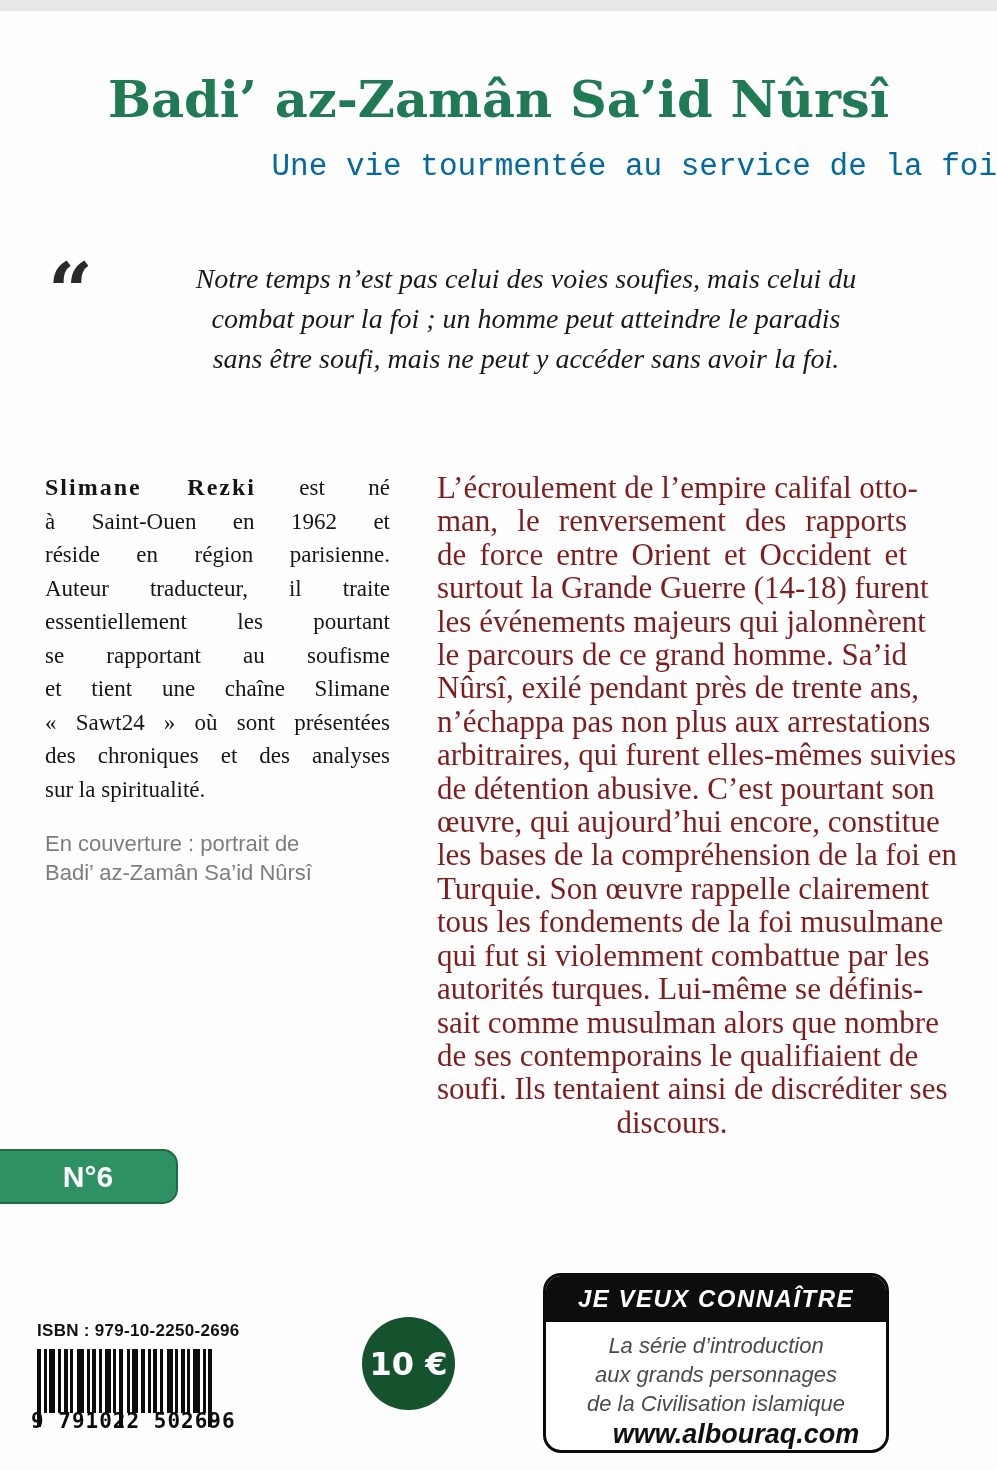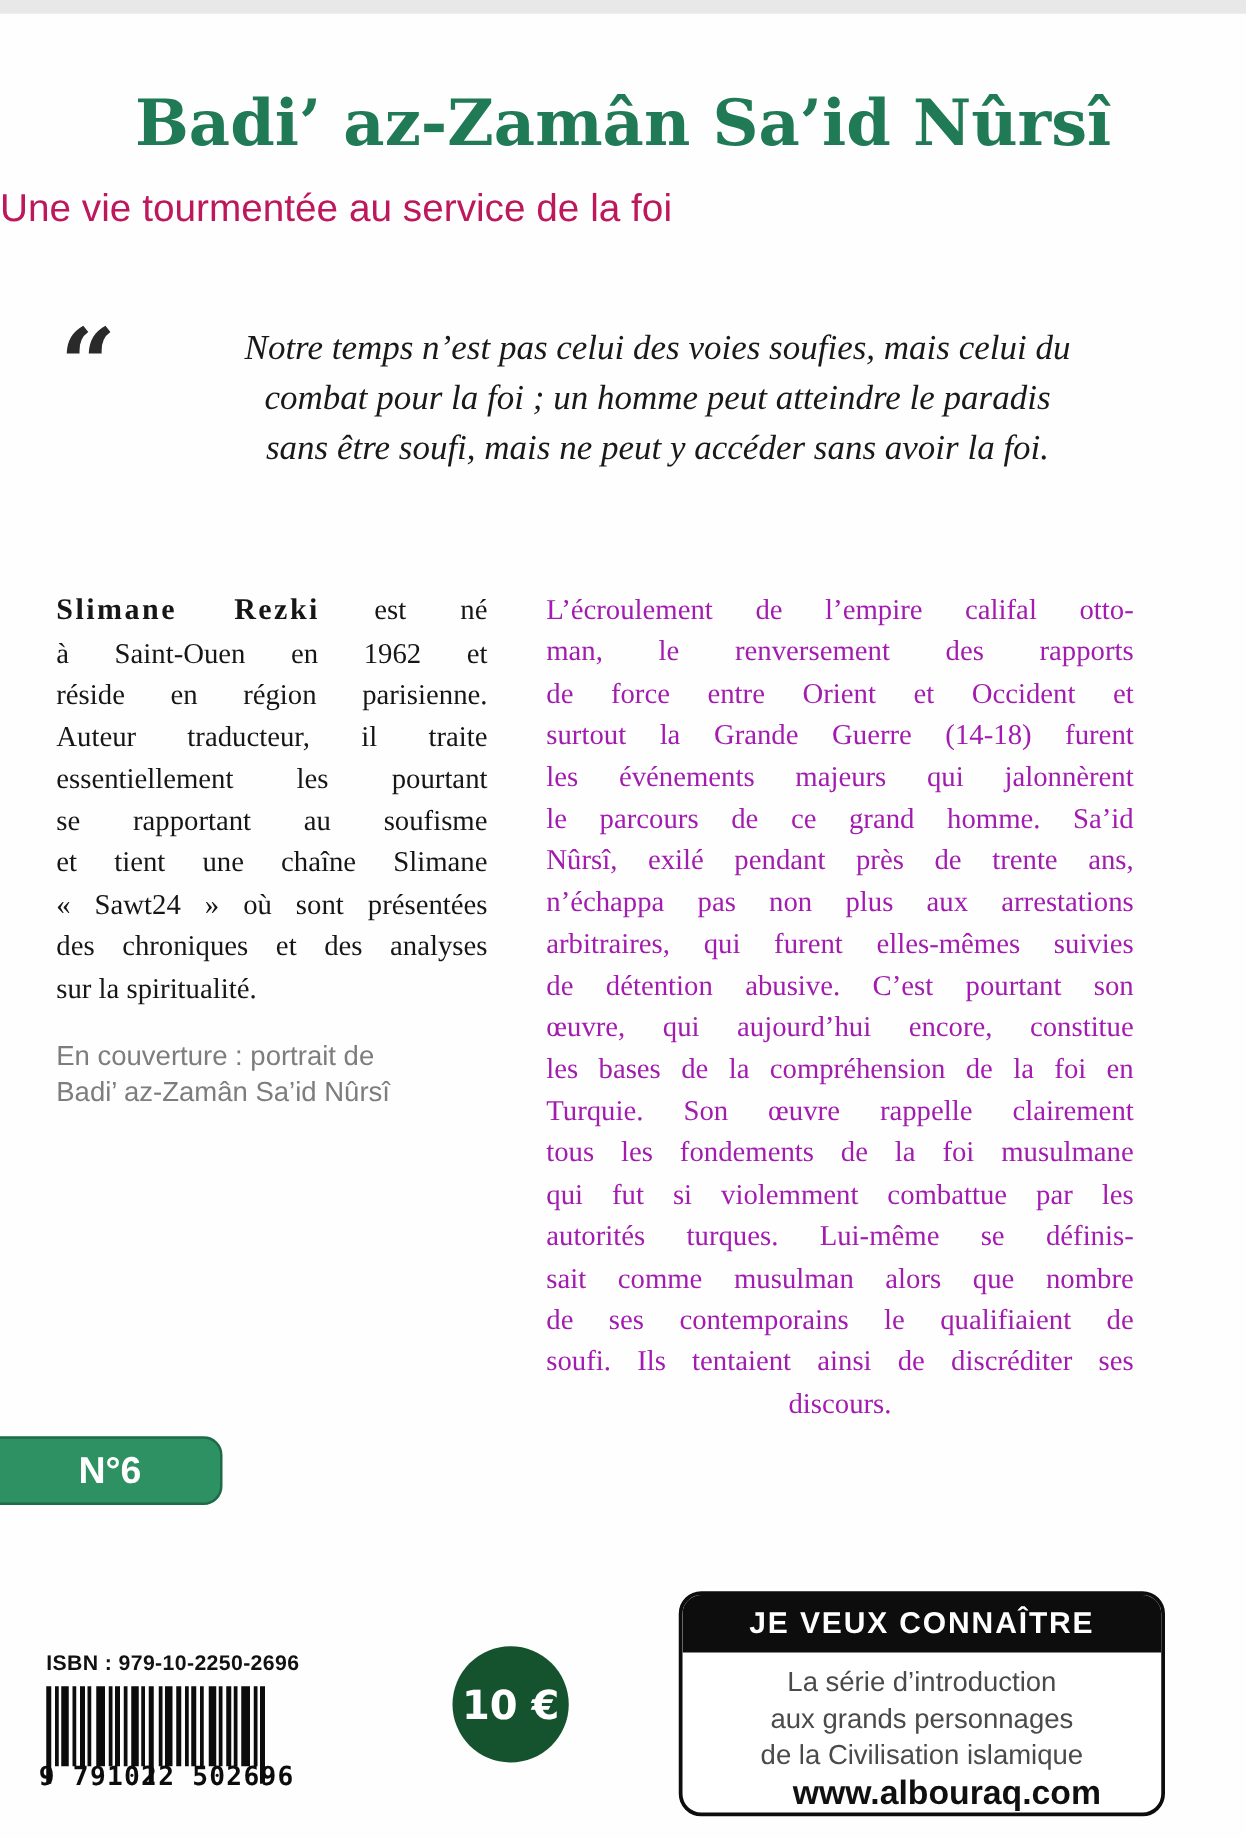--- a/index.html
+++ b/index.html
@@ -17,24 +17,24 @@
     position:absolute;top:58px;left:0;width:100%;
     text-align:center;
     font-family:"DejaVu Serif", serif;
     font-weight:bold;
     font-size:51px;
     color:#1f7a55;
     letter-spacing:0px;
   }
   .subtitle{
     position:absolute;top:138px;left:0;width:100%;
-    text-align:left;
-    font-family:Liberation Sans, sans-serif;
+    text-align:right;
+    font-family:Liberation Mono, monospace;
     font-size:31px;
-    color:#be185d;
+    color:#0369a1;
   }
   
   .quote{
     position:absolute;top:248px;left:48px;right:55px;
   }
   .quote-mark{
     position:absolute;left:0;top:-6px;
     font-family:"DejaVu Serif", serif;
     font-weight:bold;
     font-size:78px;
@@ -69,21 +69,21 @@
     font-size:24px;
     letter-spacing:2px;
   }
   .caption{
     margin-top:23px;
     font-family:"Liberation Sans", sans-serif;
     font-size:22px;
     line-height:29px;
     color:#7d7d7d;
   }
-  .desc{font-size:23px;line-height:33.4px;color:#a21caf;}
+  .desc{font-size:31px;line-height:33.4px;color:#7f1d1d;}
   .desc .last{text-align:center;text-align-last:center;}
   
   .badge{
     position:absolute;top:1138px;left:-14px;
     width:192px;height:55px;
     background:#2e9163;
     border:2px solid #1d6b47;
     border-radius:15px;
     display:flex;align-items:center;justify-content:center;
     padding-left:12px;box-sizing:border-box;
@@ -130,26 +130,27 @@
     display:flex;align-items:center;justify-content:center;
   }
   .price-label{
     font-family:"DejaVu Sans", sans-serif;
     font-weight:bold;
     font-size:32px;
     color:#ffffff;
   }
   .promo{
     position:absolute;left:543px;top:1262px;
-    width:389px;height:180px;
+    width:346px;height:180px;
     background:#ffffff;
     border:3px solid #0d0d0d;
     border-radius:18px;
     box-sizing:border-box;
     overflow:hidden;
+    font-style:italic;
   }
   .promo-header{
     height:46px;
     background:#0d0d0d;
     color:#ffffff;
     font-family:"Liberation Sans", sans-serif;
     font-weight:bold;
     font-size:24px;
     letter-spacing:1.5px;
     text-align:center;

